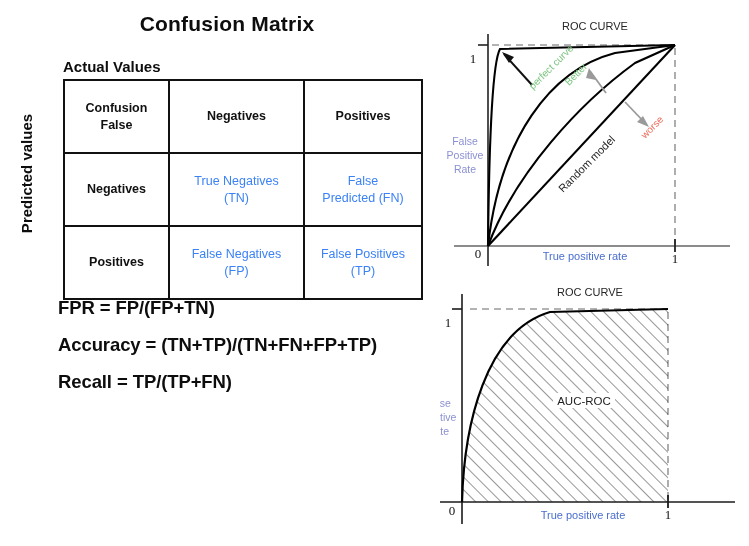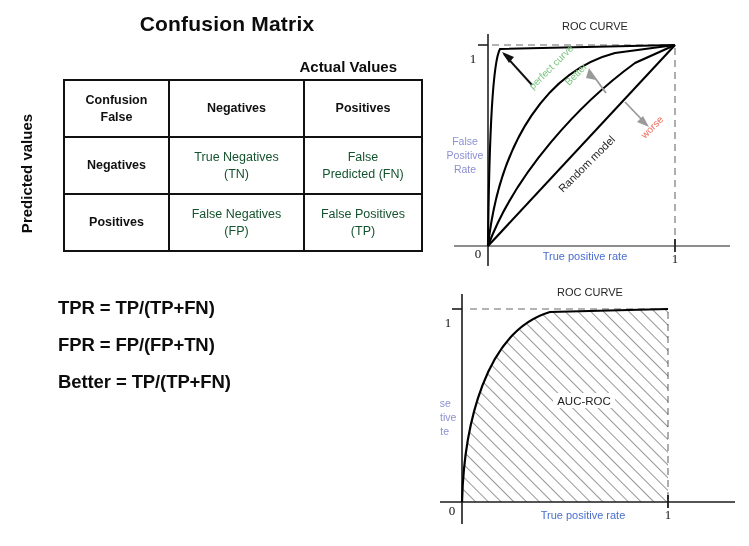--- a/index.html
+++ b/index.html
@@ -25,21 +25,21 @@
     font-size: 21px;
     font-weight: bold;
     letter-spacing: .2px;
     color: #0d0d0d;
     margin-left: 17px;
   }
 
   #actual-values-label {
     position: absolute;
     left: 63px; top: 58px; width: 334px;
-    text-align: right;
+    text-align: left;
     font-size: 15px;
     font-weight: bold;
     color: #0d0d0d;
   }
 
   #predicted-values-label {
     position: absolute;
     left: -44px; top: 165px;
     width: 140px;
     text-align: center;
@@ -56,27 +56,27 @@
     width: 334px;
     border-collapse: collapse;
     table-layout: fixed;
   }
   #matrix-table td {
     border: 2px solid #111111;
     text-align: center;
     vertical-align: middle;
     font-size: 12.5px;
     line-height: 1.32;
-    color: #14532d;
+    color: #3b82f6;
     padding: 4px 3px;
   }
   #matrix-table .col-first { width: 97px; }
   #matrix-table .col-mid   { width: 127px; }
   #matrix-table .col-last  { width: 110px; }
-  #matrix-table tr { height: 57px; }
+  #matrix-table tr { height: 73px; }
   #matrix-table .hdr { font-weight: bold; font-size: 12.5px; color: #111111; }
   #matrix-table .body-cell { font-weight: normal; }
 
   #formulas {
     position: absolute;
     left: 58px; top: 297px;
     width: 400px;
   }
   #formulas .formula-line {
     font-size: 18.5px;
@@ -157,23 +157,23 @@
       </td>
       <td class="col-last body-cell">
         <span>False Positives</span><br>
         <span>(TP)</span>
       </td>
     </tr>
   </tbody>
     </table>
 
   <div id="formulas">
-    <div class="formula-line">TPR = TP/(TP+FN)</div>
     <div class="formula-line">FPR = FP/(FP+TN)</div>
-    <div class="formula-line">Better = TP/(TP+FN)</div>
+    <div class="formula-line">Accuracy = (TN+TP)/(TN+FN+FP+TP)</div>
+    <div class="formula-line">Recall = TP/(TP+FN)</div>
   </div>
 </div>
 
 <div class="pane" id="roc-pane">
   <svg class="chart-svg" width="309" height="268" viewBox="0 0 309 268">
 
     <line x1="14" y1="238" x2="290" y2="238" stroke="#8c8c8c" stroke-width="2"></line>
     <line x1="48" y1="26" x2="48" y2="258" stroke="#222222" stroke-width="1.6"></line>
 
     <line x1="52" y1="37" x2="232" y2="37" stroke="#9a9a9a" stroke-width="1.6" stroke-dasharray="7,5"></line>

